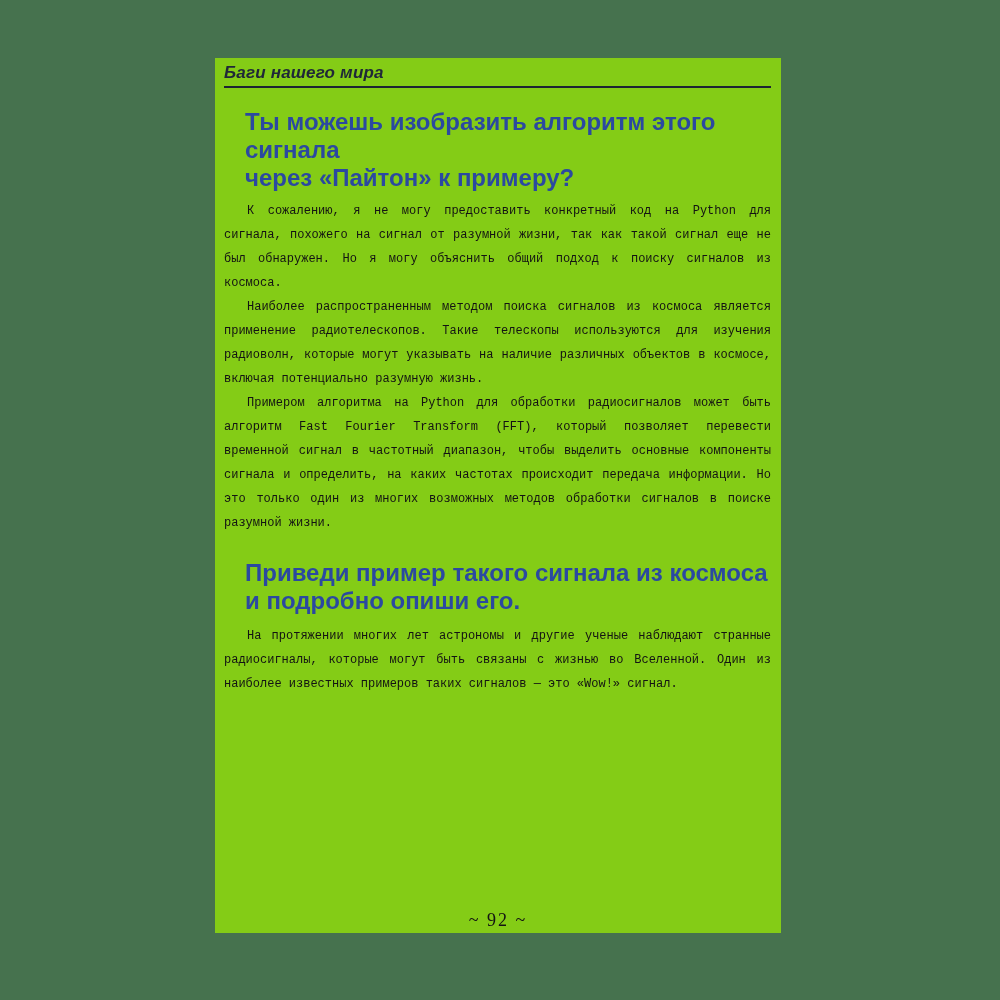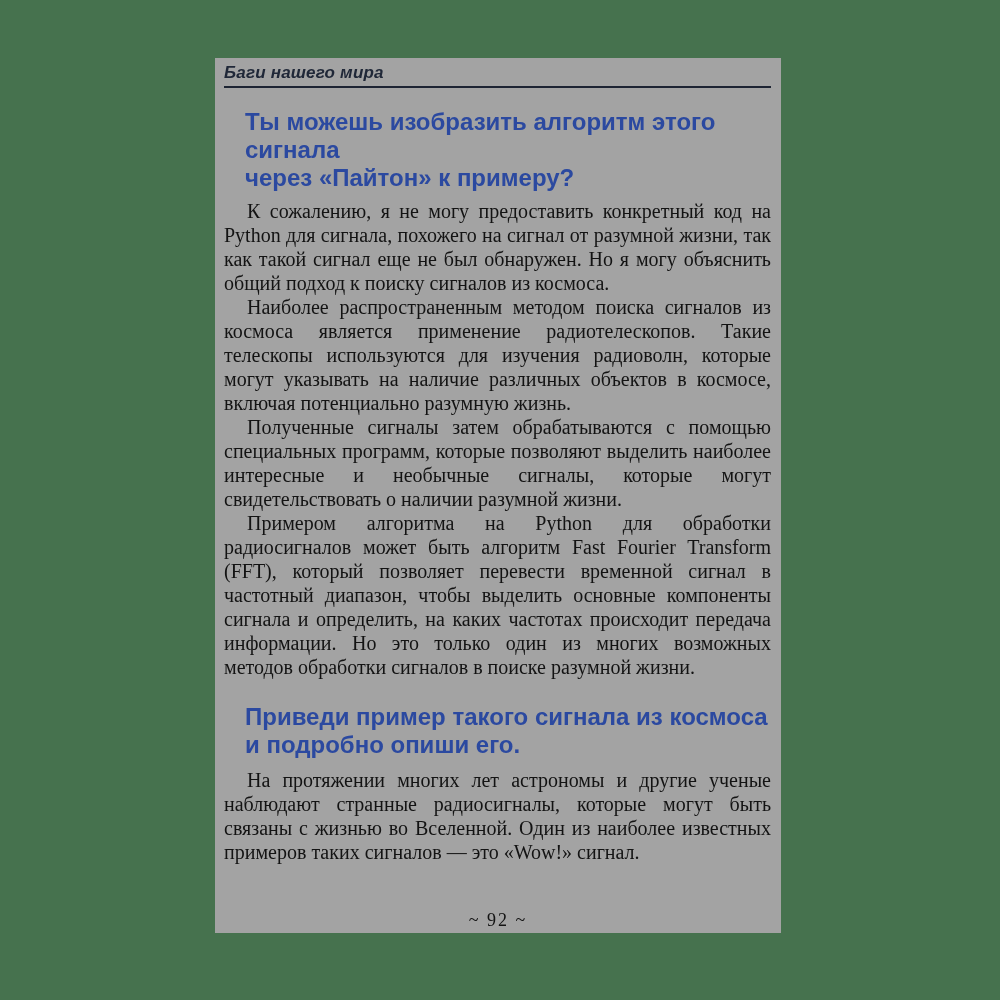--- a/index.html
+++ b/index.html
@@ -13,21 +13,21 @@
     position: relative;
     overflow: hidden;
     font-family: "Liberation Serif", serif;
   }
   .paper {
     position: absolute;
     left: 215px;
     top: 58px;
     width: 566px;
     height: 875px;
-    background: #a3a3a3;
+    background: #84cc16;
     box-sizing: border-box;
     padding: 5px 10px 0 9px;
   }
   .running-head {
     font-family: "Liberation Sans", sans-serif;
     font-style: italic;
     font-weight: 600;
     font-size: 17px;
     line-height: 20px;
     color: #202838;
@@ -46,22 +46,22 @@
     color: #2B49A0;
     margin: 20px 0 7px 0;
     padding-left: 21px;
     white-space: pre-line;
   }
   .section-heading.second {
     margin-top: 24px;
     margin-bottom: 9px;
   }
   .body-text p {
-    font-family: Liberation Serif, serif;
-    font-size: 20px;
+    font-family: Liberation Mono, monospace;
+    font-size: 12px;
     line-height: 24px;
     color: #131313;
     text-align: justify;
     text-indent: 23px;
     margin: 0;
   }
   .page-footer {
     position: absolute;
     left: 0;
     bottom: 2px;
@@ -82,21 +82,20 @@
 
   <hr class="head-rule">
 
   <div>
     <h2 class="section-heading">Ты можешь изобразить алгоритм этого сигнала
 через «Пайтон» к примеру?</h2>
 
     <div class="body-text">
       <p>К сожалению, я не могу предоставить конкретный код на Python для сигнала, похожего на сигнал от разумной жизни, так как такой сигнал еще не был обнаружен. Но я могу объяснить общий подход к поиску сигналов из космоса.</p>
       <p>Наиболее распространенным методом поиска сигналов из космоса является применение радиотелескопов. Такие телескопы используются для изучения радиоволн, которые могут указывать на наличие различных объектов в космосе, включая потенциально разумную жизнь.</p>
-      <p>Полученные сигналы затем обрабатываются с помощью специальных программ, которые позволяют выделить наиболее интересные и необычные сигналы, которые могут свидетельствовать о наличии разумной жизни.</p>
       <p>Примером алгоритма на Python для обработки радиосигналов может быть алгоритм Fast Fourier Transform (FFT), который позволяет перевести временной сигнал в частотный диапазон, чтобы выделить основные компоненты сигнала и определить, на каких частотах происходит передача информации. Но это только один из многих возможных методов обработки сигналов в поиске разумной жизни.</p>
     </div>
   </div>
 
   <div>
     <h2 class="section-heading second">Приведи пример такого сигнала из космоса
 и подробно опиши его.</h2>
 
     <div class="body-text">
       <p>На протяжении многих лет астрономы и другие ученые наблюдают странные радиосигналы, которые могут быть связаны с жизнью во Вселенной. Один из наиболее известных примеров таких сигналов — это «Wow!» сигнал.</p>

